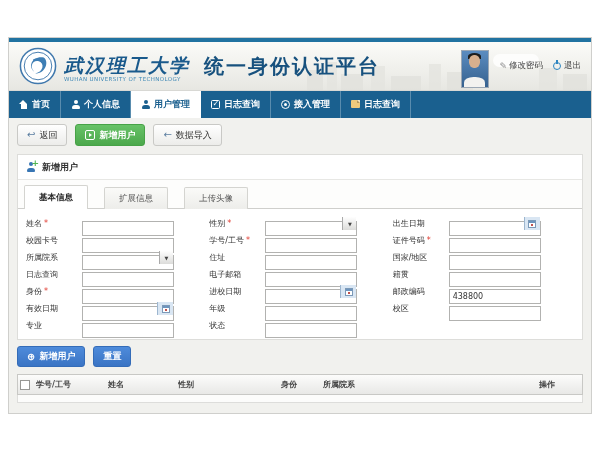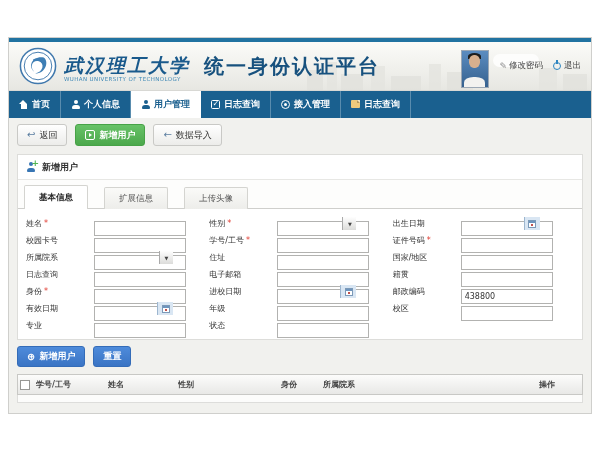--- a/index.html
+++ b/index.html
@@ -115,21 +115,21 @@
        margin-right:16px;cursor:pointer;border-radius:2px 2px 0 0;position:relative;top:1px;}
   .tab.active{background:#fff;font-weight:bold;color:#222;height:23px;line-height:23px;}
   .form-grid{display:grid;grid-template-columns:1fr 1fr 1fr;column-gap:4px;row-gap:2px;
              padding:7px 10px 6px 8px;}
   .form-cell{display:flex;align-items:center;height:15px;}
   .flabel{width:56px;flex:0 0 auto;font-size:8px;color:#333;white-space:nowrap;}
   .req{color:#e03b30;margin-left:2px;font-size:8px;}
   .fbox{position:relative;width:92px;height:15px;flex:0 0 auto;}
   .finput{width:100%;height:15px;box-sizing:border-box;border:1px solid #b2b2b0;
           background:#fff;font-size:8px;padding:0 3px;color:#333;outline:none;
-          font-family:"DejaVu Sans",sans-serif;margin-left:12px;}
+          font-family:"DejaVu Sans",sans-serif;}
   .sel-btn{position:absolute;right:1px;top:1px;bottom:1px;width:13px;
            background:linear-gradient(#fefefe,#dcdcda);border-left:1px solid #aaa;
            display:flex;align-items:center;justify-content:center;font-size:5px;color:#444;
            cursor:pointer;}
   .cal-btn{position:absolute;right:1px;top:1px;bottom:1px;width:15px;background:#d9e6f3;
            border-left:1px solid #9db6cf;display:flex;align-items:center;justify-content:center;
            cursor:pointer;}
   .cal{width:8px;height:8px;background:#fff;border:1px solid #7b99b8;position:relative;
        box-sizing:border-box;}
   .cal::before{content:"";position:absolute;left:0;right:0;top:0;height:2px;background:#6d94bd;}

